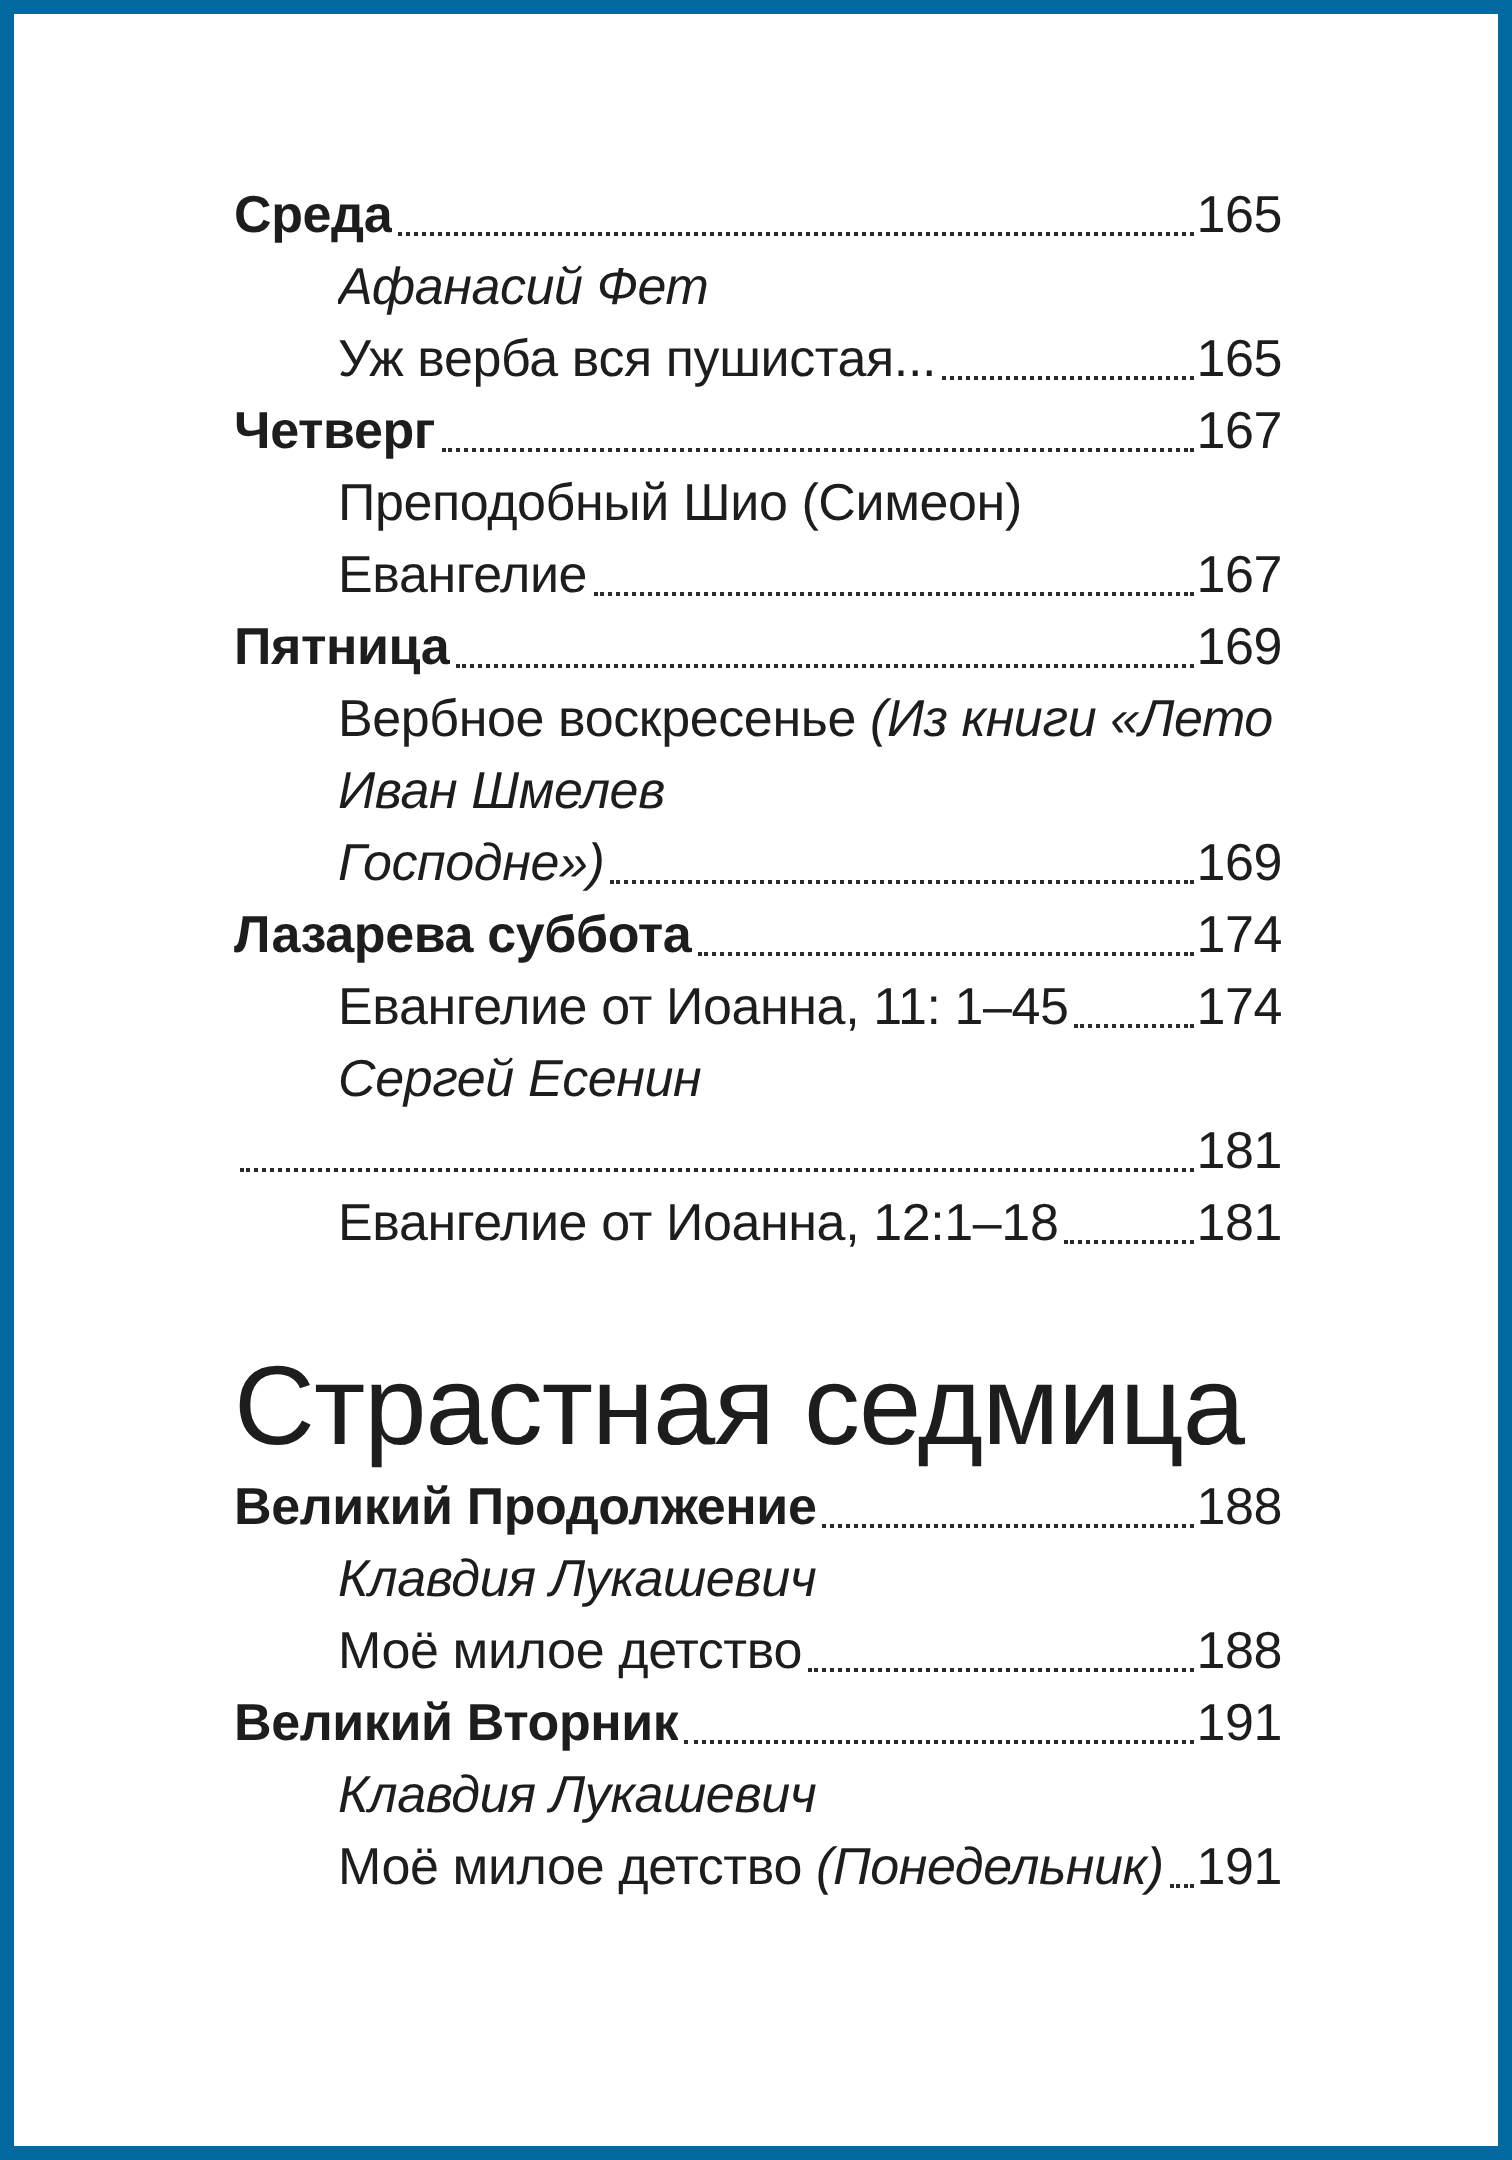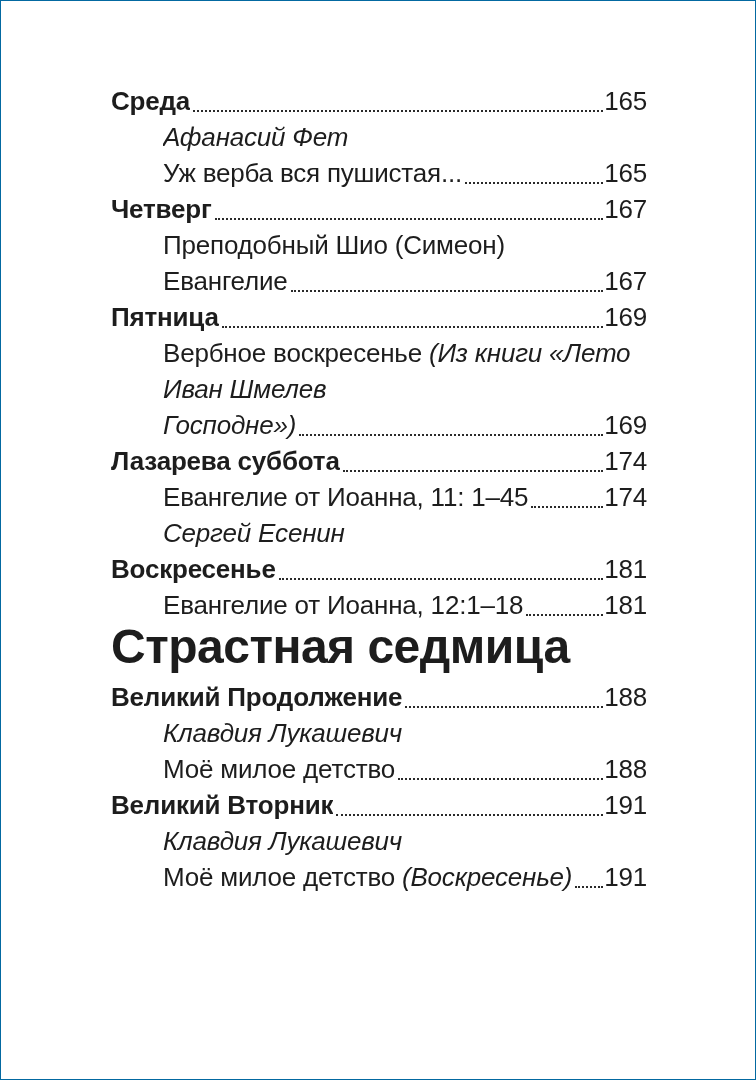--- a/index.html
+++ b/index.html
@@ -4,21 +4,21 @@
 <style>
   * { margin: 0; padding: 0; box-sizing: border-box; }
   html, body {
     width: 756px; height: 1080px;
     background: #ffffff;
     font-family: "Liberation Sans", sans-serif;
   }
   .page {
     width: 756px; height: 1080px;
     background: #ffffff;
-    border: 1px solid #0369a1;
+    border: 7px solid #0369a1;
     padding: 82px 108px 40px 110px;
     overflow: hidden;
     color: #1d1d1d;
   }
   .toc { width: 100%; }
   .row {
     display: flex;
     align-items: baseline;
     line-height: 36px;
     font-size: 26px;
@@ -36,24 +36,25 @@
     border-bottom: 2.5px dotted #2a2a2a;
     align-self: flex-end;
     margin: 0 1px 7px 3px;
   }
   .pagenum {
     flex: 0 0 auto;
     font-weight: normal;
     font-style: normal;
   }
   .section-heading {
-    font-size: 48px;
-    font-weight: bold;
+    font-size: 56px;
+    font-weight: normal;
     line-height: 48px;
     letter-spacing: -0.5px;
+    margin-top: 50px;
     margin-bottom: 8px;
     white-space: nowrap;
   }
 </style>
 </head>
 <body>
 
 <div class="page">
   <div class="toc">
       <div class="row indent-0 bold">
@@ -105,21 +106,20 @@
       </div>
       <div class="row indent-1">
         <span class="title"><span>Евангелие от Иоанна, 11: 1–45</span></span>
         <span class="leader"></span>
         <span class="pagenum">174</span>
       </div>
       <div class="row indent-1 italic">
         <span class="title"><span class="seg-italic">Сергей Есенин</span></span>
       </div>
       <div class="row indent-0 bold">
-        <span class="title"><span>Воскресенье</span></span>
         <span class="leader"></span>
         <span class="pagenum">181</span>
       </div>
       <div class="row indent-1">
         <span class="title"><span>Евангелие от Иоанна, 12:1–18</span></span>
         <span class="leader"></span>
         <span class="pagenum">181</span>
       </div>
       <div class="section-heading">Страстная седмица</div>
       <div class="row indent-0 bold">
@@ -137,18 +137,18 @@
       </div>
       <div class="row indent-0 bold">
         <span class="title"><span>Великий Вторник</span></span>
         <span class="leader"></span>
         <span class="pagenum">191</span>
       </div>
       <div class="row indent-1 italic">
         <span class="title"><span class="seg-italic">Клавдия Лукашевич</span></span>
       </div>
       <div class="row indent-1">
-        <span class="title"><span>Моё милое детство </span><span class="seg-italic">(Воскресенье)</span></span>
+        <span class="title"><span>Моё милое детство </span><span class="seg-italic">(Понедельник)</span></span>
         <span class="leader"></span>
         <span class="pagenum">191</span>
       </div>
     </div>
 </div>
 
 </body></html>

